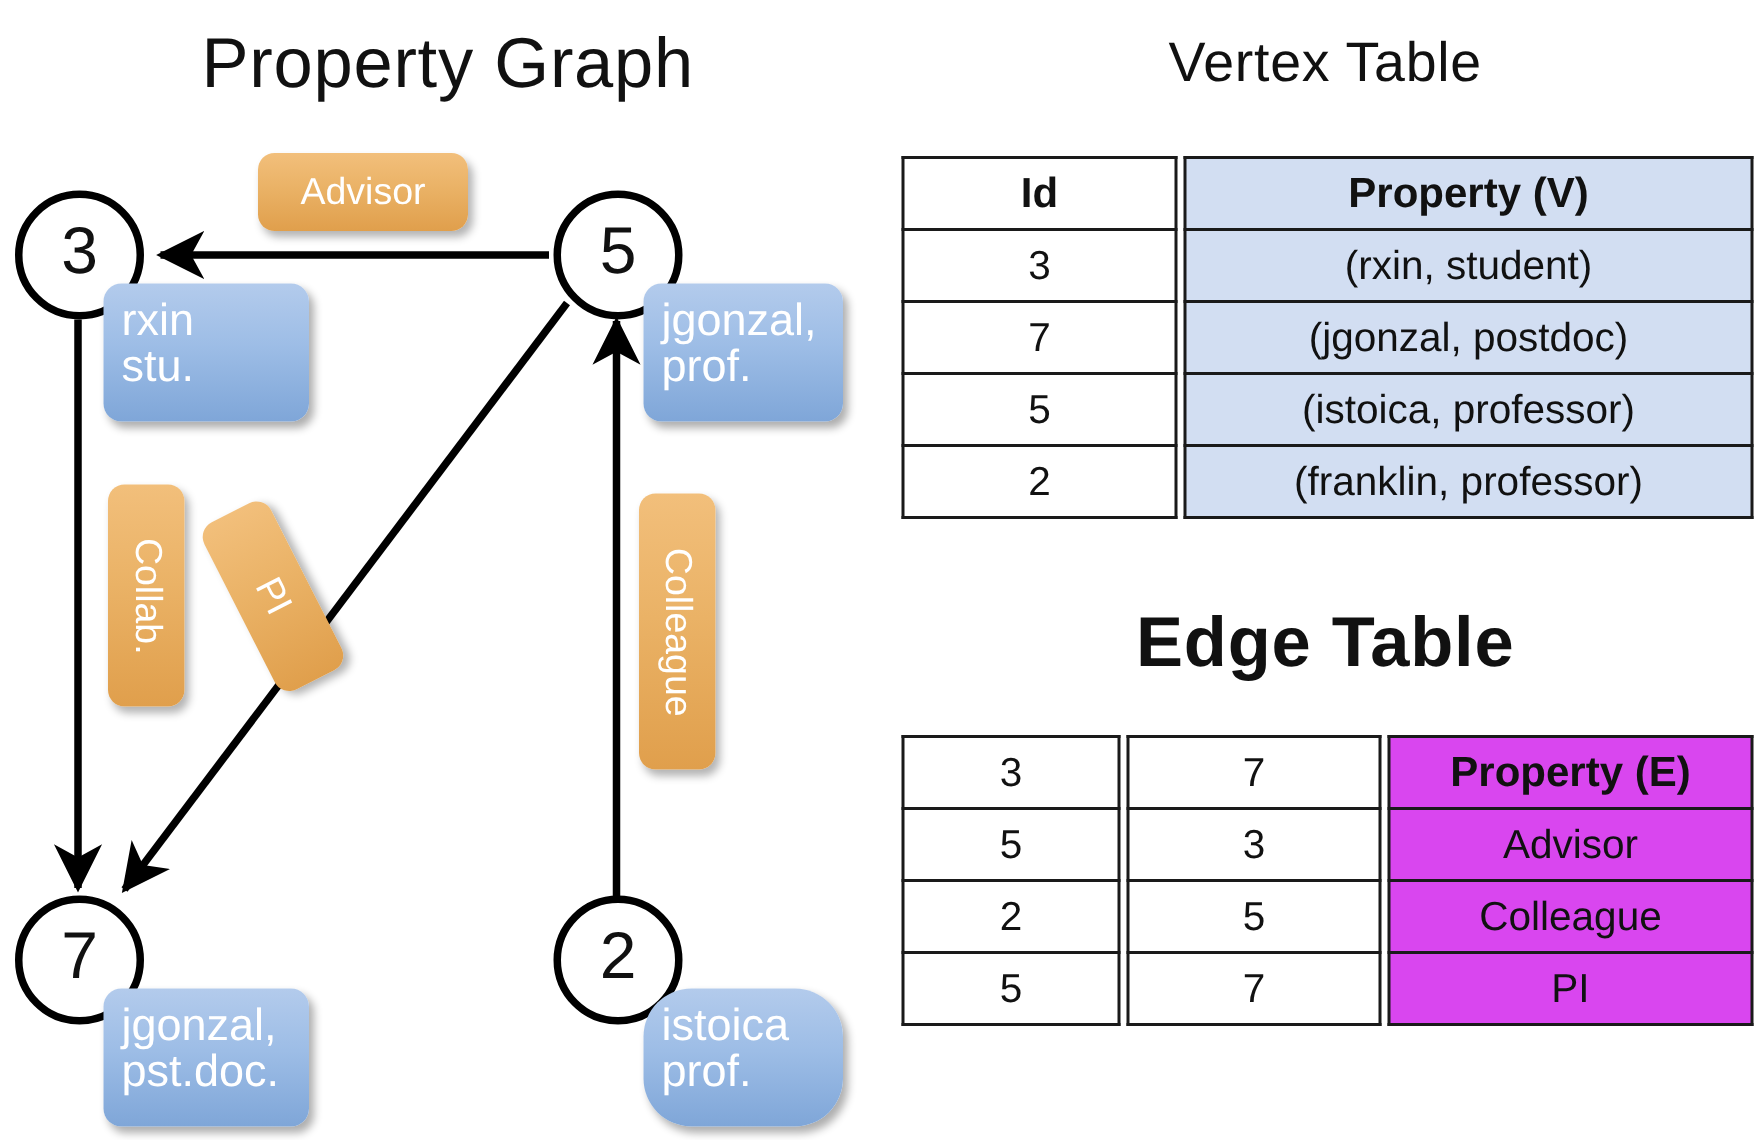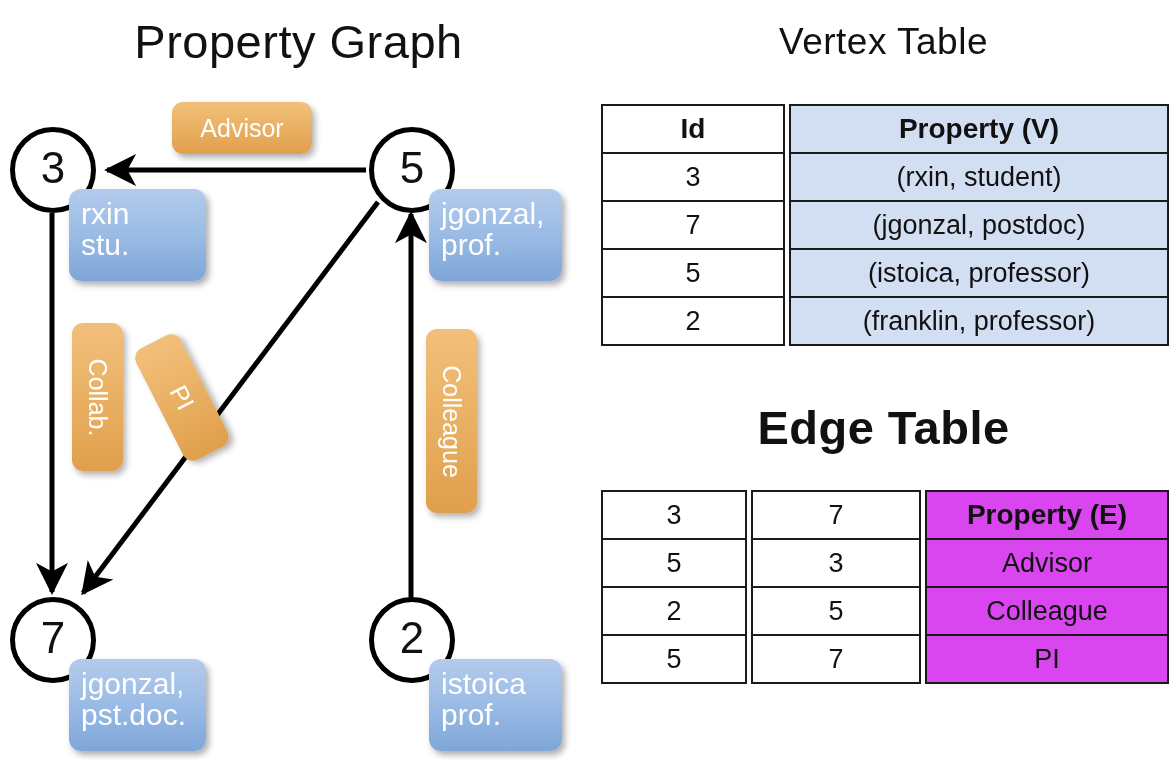--- a/index.html
+++ b/index.html
@@ -166,21 +166,21 @@
 
     <div class="node-circle" style="left:4px;top:517px;"></div>
     <div class="node-label" style="left:4px;top:517px;">7</div>
     <div class="prop-box" style="left:63px;top:579px;width:137px;height:92px;">
       <div>jgonzal,</div>
       <div>pst.doc.</div>
     </div>
 
     <div class="node-circle" style="left:363px;top:517px;"></div>
     <div class="node-label" style="left:363px;top:517px;">2</div>
-    <div class="prop-box" style="left:423px;top:579px;width:133px;height:92px;">
+    <div class="prop-box" style="left:423px;top:579px;width:133px;height:92px;border-radius:32px;">
       <div>istoica</div>
       <div>prof.</div>
     </div>
 
     <div class="edge-box" style="left:166px;top:22px;width:140px;height:52px;">
       <span>Advisor</span>
     </div>
 
     <div class="edge-box vert" style="left:66px;top:243px;width:51px;height:148px;">
       <span>Collab.</span>

